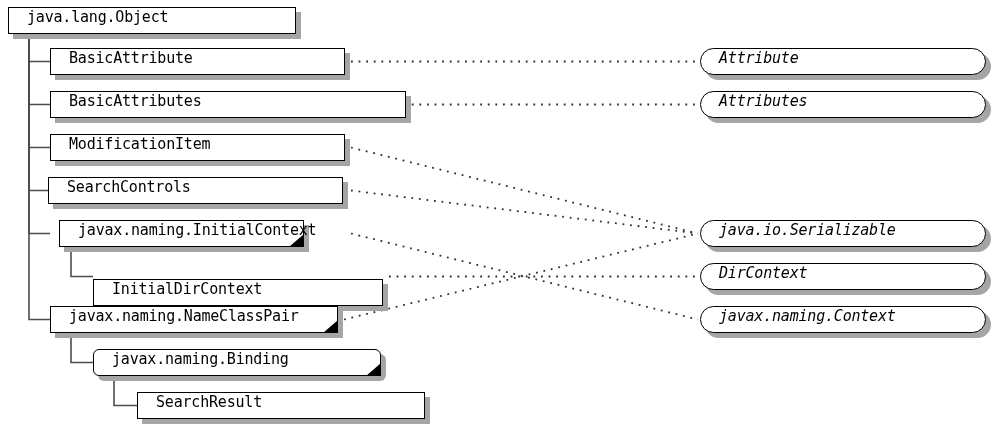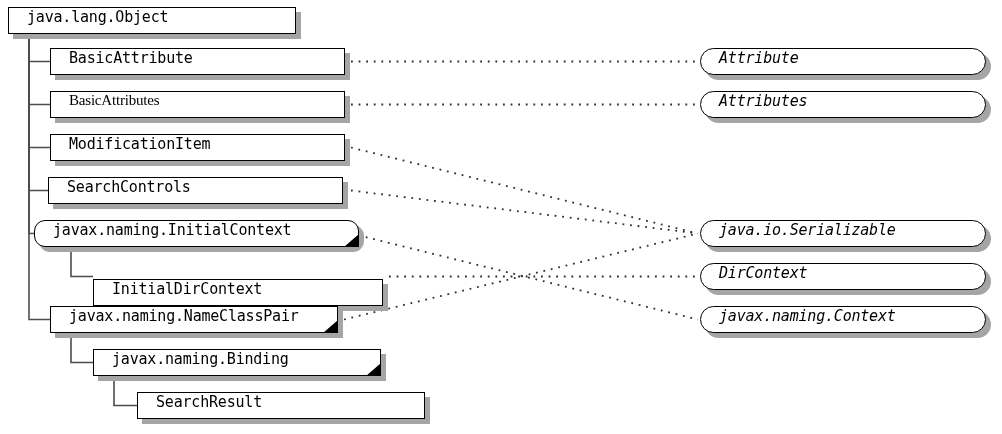--- a/index.html
+++ b/index.html
@@ -64,41 +64,41 @@
         <line x1="344" y1="319.5" x2="698" y2="233.5" stroke="#2e2e2e" stroke-width="1.8" stroke-dasharray="1.8 5.8" stroke-linecap="butt"></line>
       </g>
   </svg>
   <div id="nodes-layer">
       <div class="node rect" style="left: 8px; top: 7px; width: 288px; height: 27px;">
         <span class="label">java.lang.Object</span>
       </div>
       <div class="node rect" style="left: 50px; top: 48px; width: 295px; height: 27px;">
         <span class="label">BasicAttribute</span>
       </div>
-      <div class="node rect" style="left: 50px; top: 91px; width: 295px; height: 27px; font-family: Liberation Serif, serif;">
+      <div class="node rect" style="left: 50px; top: 91px; width: 356px; height: 27px;">
         <span class="label">BasicAttributes</span>
       </div>
       <div class="node rect" style="left: 50px; top: 134px; width: 295px; height: 27px;">
         <span class="label">ModificationItem</span>
       </div>
       <div class="node rect" style="left: 48px; top: 177px; width: 295px; height: 27px;">
         <span class="label">SearchControls</span>
       </div>
-      <div class="node rect" style="left: 34px; top: 220px; width: 325px; height: 27px; border-radius: 11px;">
+      <div class="node rect" style="left: 59px; top: 220px; width: 245px; height: 27px;">
         <span class="label">javax.naming.InitialContext</span>
         <span class="corner-tri"></span>
       </div>
       <div class="node rect" style="left: 93px; top: 279px; width: 290px; height: 27px;">
         <span class="label">InitialDirContext</span>
       </div>
       <div class="node rect" style="left: 50px; top: 306px; width: 288px; height: 27px;">
         <span class="label">javax.naming.NameClassPair</span>
         <span class="corner-tri"></span>
       </div>
-      <div class="node rect" style="left: 93px; top: 349px; width: 288px; height: 27px;">
+      <div class="node rect" style="left: 93px; top: 349px; width: 288px; height: 27px; border-radius: 6px;">
         <span class="label">javax.naming.Binding</span>
         <span class="corner-tri"></span>
       </div>
       <div class="node rect" style="left: 137px; top: 392px; width: 288px; height: 27px;">
         <span class="label">SearchResult</span>
       </div>
       <div class="node pill" style="left: 700px; top: 48px; width: 286px; height: 27px;">
         <span class="label">Attribute</span>
       </div>
       <div class="node pill" style="left: 700px; top: 91px; width: 286px; height: 27px;">

